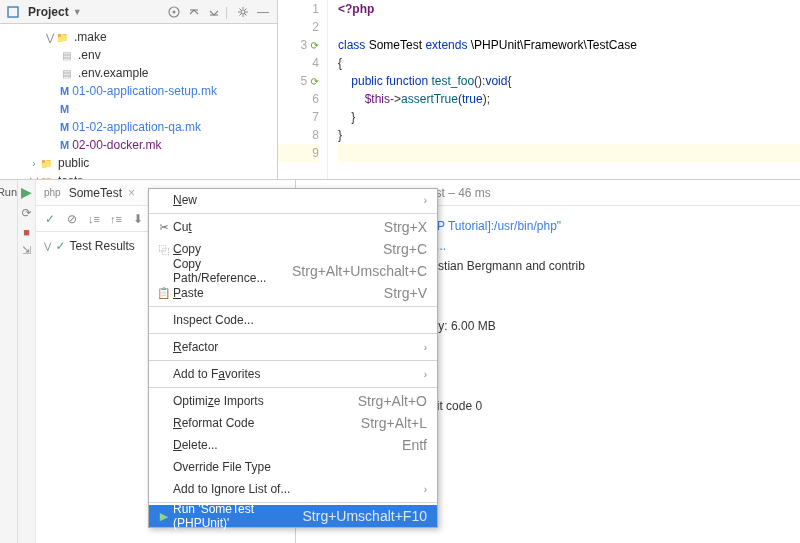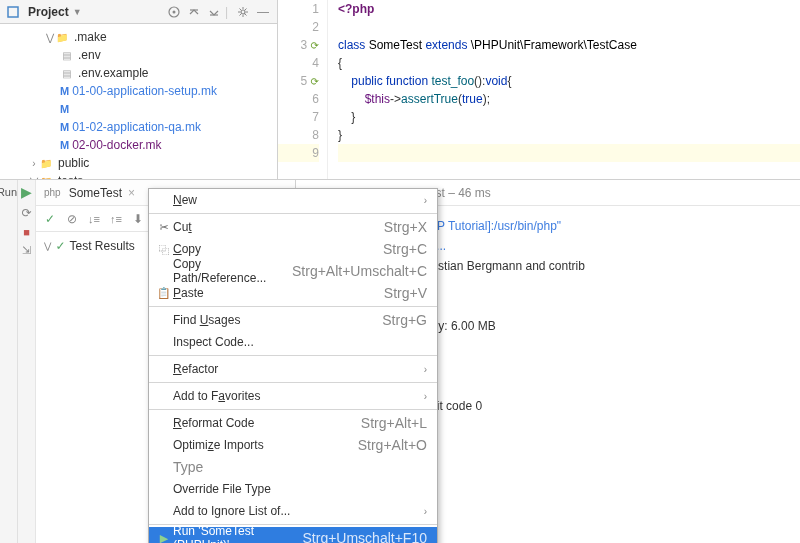--- a/index.html
+++ b/index.html
@@ -248,53 +248,49 @@
       <span class="sc">Strg+Alt+Umschalt+C</span>
     </div>
   <div class="mi">
       <span class="mico">📋</span>
       <span class="lbl"><span class="ul">P</span><span>aste</span></span>
       <span class="sc">Strg+V</span>
     </div>
   <div class="sep"></div>
   <div class="mi">
       <span class="mico"></span>
-      <span class="lbl"><span>Find </span><span class="ul">U</span><span>sages</span></span>
-      <span class="sc">Strg+G</span>
-    </div>
-  <div class="mi">
-      <span class="mico"></span>
       <span class="lbl">Inspect Code...</span>
     </div>
   <div class="sep"></div>
   <div class="mi">
       <span class="mico"></span>
       <span class="lbl"><span class="ul">R</span><span>efactor</span></span>
       <span class="sub">›</span>
     </div>
   <div class="sep"></div>
   <div class="mi">
       <span class="mico"></span>
       <span class="lbl"><span>Add to F</span><span class="ul">a</span><span>vorites</span></span>
       <span class="sub">›</span>
     </div>
   <div class="sep"></div>
   <div class="mi">
       <span class="mico"></span>
+      <span class="lbl"><span>Optimi</span><span class="ul">z</span><span>e Imports</span></span>
+      <span class="sc">Strg+Alt+O</span>
+    </div>
+  <div class="mi">
+      <span class="mico"></span>
       <span class="lbl"><span class="ul">R</span><span>eformat Code</span></span>
       <span class="sc">Strg+Alt+L</span>
     </div>
   <div class="mi">
       <span class="mico"></span>
-      <span class="lbl"><span>Optimi</span><span class="ul">z</span><span>e Imports</span></span>
-      <span class="sc">Strg+Alt+O</span>
-    </div>
-  <div class="mi">
-      <span class="mico"></span>
-      <span class="sc">Type</span>
+      <span class="lbl"><span class="ul">D</span><span>elete...</span></span>
+      <span class="sc">Entf</span>
     </div>
   <div class="mi">
       <span class="mico"></span>
       <span class="lbl">Override File Type</span>
     </div>
   <div class="mi">
       <span class="mico"></span>
       <span class="lbl">Add to Ignore List of...</span>
       <span class="sub">›</span>
     </div>

